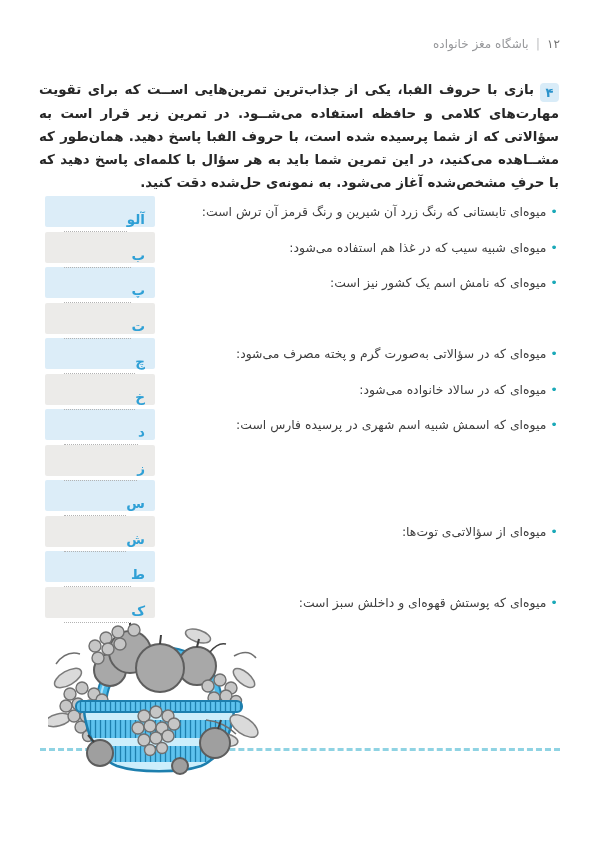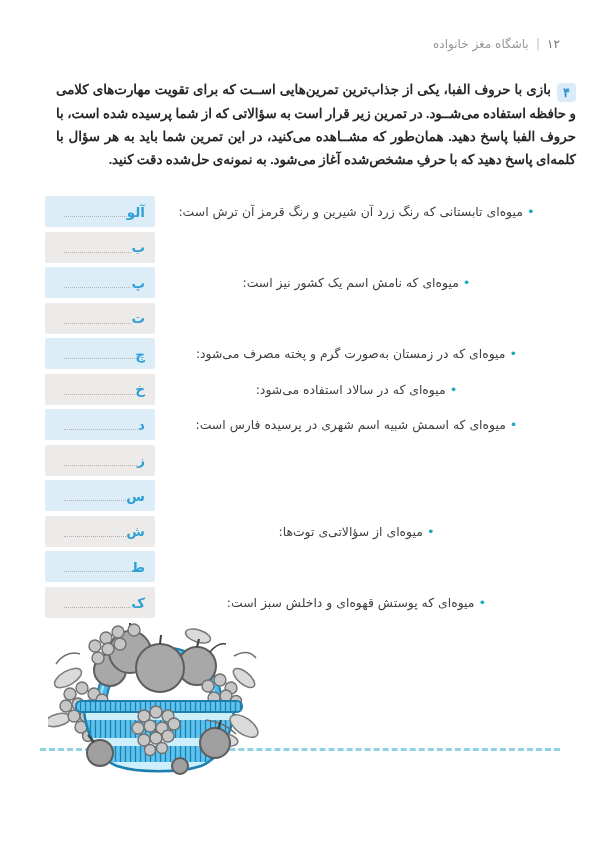--- a/index.html
+++ b/index.html
@@ -10,48 +10,48 @@
   }
   
   .header {
     position:absolute; top:36px; right:40px; direction:rtl;
     font-size:12px; color:#97989b; letter-spacing:0;
   }
   .header .sep { color:#c2c3c5; margin:0 7px; font-size:13px; }
   .header .pnum { color:#737373; }
   
   .intro {
-    position:absolute; top:78px; left:56px; width:520px;
+    position:absolute; top:78px; left:39px; width:520px;
     direction:rtl; text-align:justify; font-weight:bold;
-    font-size:13.4px; line-height:23px; color:#272727;font-family:Liberation Serif, serif;
+    font-size:13.4px; line-height:23px; color:#272727;
   }
   .badge {
     display:inline-block; width:19px; height:19px; line-height:19px;
     text-align:center; border-radius:4px; background:#d9ecf8; color:#2a93cc;
     font-size:13px; font-weight:bold; margin-left:6px; vertical-align:-3px;
   }
   
   .rows { position:absolute; top:196px; left:45px; right:42px; }
   .row { display:flex; align-items:center; height:31px; margin-bottom:4.5px; }
   .answer-box {
     flex:0 0 110px; width:110px; height:31px; border-radius:2px;
-    display:flex; align-items:center; padding:0 10px; direction:ltr;
+    display:flex; align-items:flex-end; padding:0 10px; direction:ltr;
   }
   .answer-box.blue { background:#dcedf8; }
   .answer-box.gray { background:#ecebe9; }
   .dots {
     flex:1; border-bottom:1px dotted #b3b3b3; height:0;
     margin-left:9px; transform:translateY(5px);
   }
   .letter {
     color:#2fa0d6; font-size:13.5px; font-weight:bold; direction:rtl;
     white-space:nowrap;
   }
   .question {
-    flex:1; direction:rtl; text-align:center; font-size:12.4px;
+    flex:1; direction:rtl; text-align:right; font-size:12.4px;
     color:#3e3e3e; line-height:15px;
   }
   .bullet { color:#1aa9b8; font-size:13px; margin-left:4px; vertical-align:0; }
   
   .dash-line {
     position:absolute; top:748px; left:40px; width:520px; height:0;
     border-top:3px dashed #8fd3e3; z-index:1;
   }
   
   .basket-wrap { position:absolute; left:48px; top:616px; width:222px; height:180px; z-index:2; }
@@ -78,20 +78,23 @@
       <div class="question">
         <span class="bullet">•</span><span>میوه‌ای تابستانی که رنگ زرد آن شیرین و رنگ قرمز آن ترش است:</span>
       </div>
     </div>
 
     <div class="row">
       <div class="answer-box gray">
         <span class="dots"></span>
         <span class="letter">ب</span>
       </div>
+      <div class="question">
+        <span class="bullet">•</span><span>میوه‌ای شبیه سیب که در غذا هم استفاده می‌شود:</span>
+      </div>
     </div>
 
     <div class="row">
       <div class="answer-box blue">
         <span class="dots"></span>
         <span class="letter">پ</span>
       </div>
       <div class="question">
         <span class="bullet">•</span><span>میوه‌ای که نامش اسم یک کشور نیز است:</span>
       </div>
@@ -103,31 +106,31 @@
         <span class="letter">ت</span>
       </div>
     </div>
 
     <div class="row">
       <div class="answer-box blue">
         <span class="dots"></span>
         <span class="letter">چ</span>
       </div>
       <div class="question">
-        <span class="bullet">•</span><span>میوه‌ای که در زمستان به‌صورت گرم و پخته مصرف می‌شود:</span>
+        <span class="bullet">•</span><span>میوه‌ای که در سؤالاتی به‌صورت گرم و پخته مصرف می‌شود:</span>
       </div>
     </div>
 
     <div class="row">
       <div class="answer-box gray">
         <span class="dots"></span>
         <span class="letter">خ</span>
       </div>
       <div class="question">
-        <span class="bullet">•</span><span>میوه‌ای که در سالاد استفاده می‌شود:</span>
+        <span class="bullet">•</span><span>میوه‌ای که در سالاد خانواده می‌شود:</span>
       </div>
     </div>
 
     <div class="row">
       <div class="answer-box blue">
         <span class="dots"></span>
         <span class="letter">د</span>
       </div>
       <div class="question">
         <span class="bullet">•</span><span>میوه‌ای که اسمش شبیه اسم شهری در پرسیده فارس است:</span>

